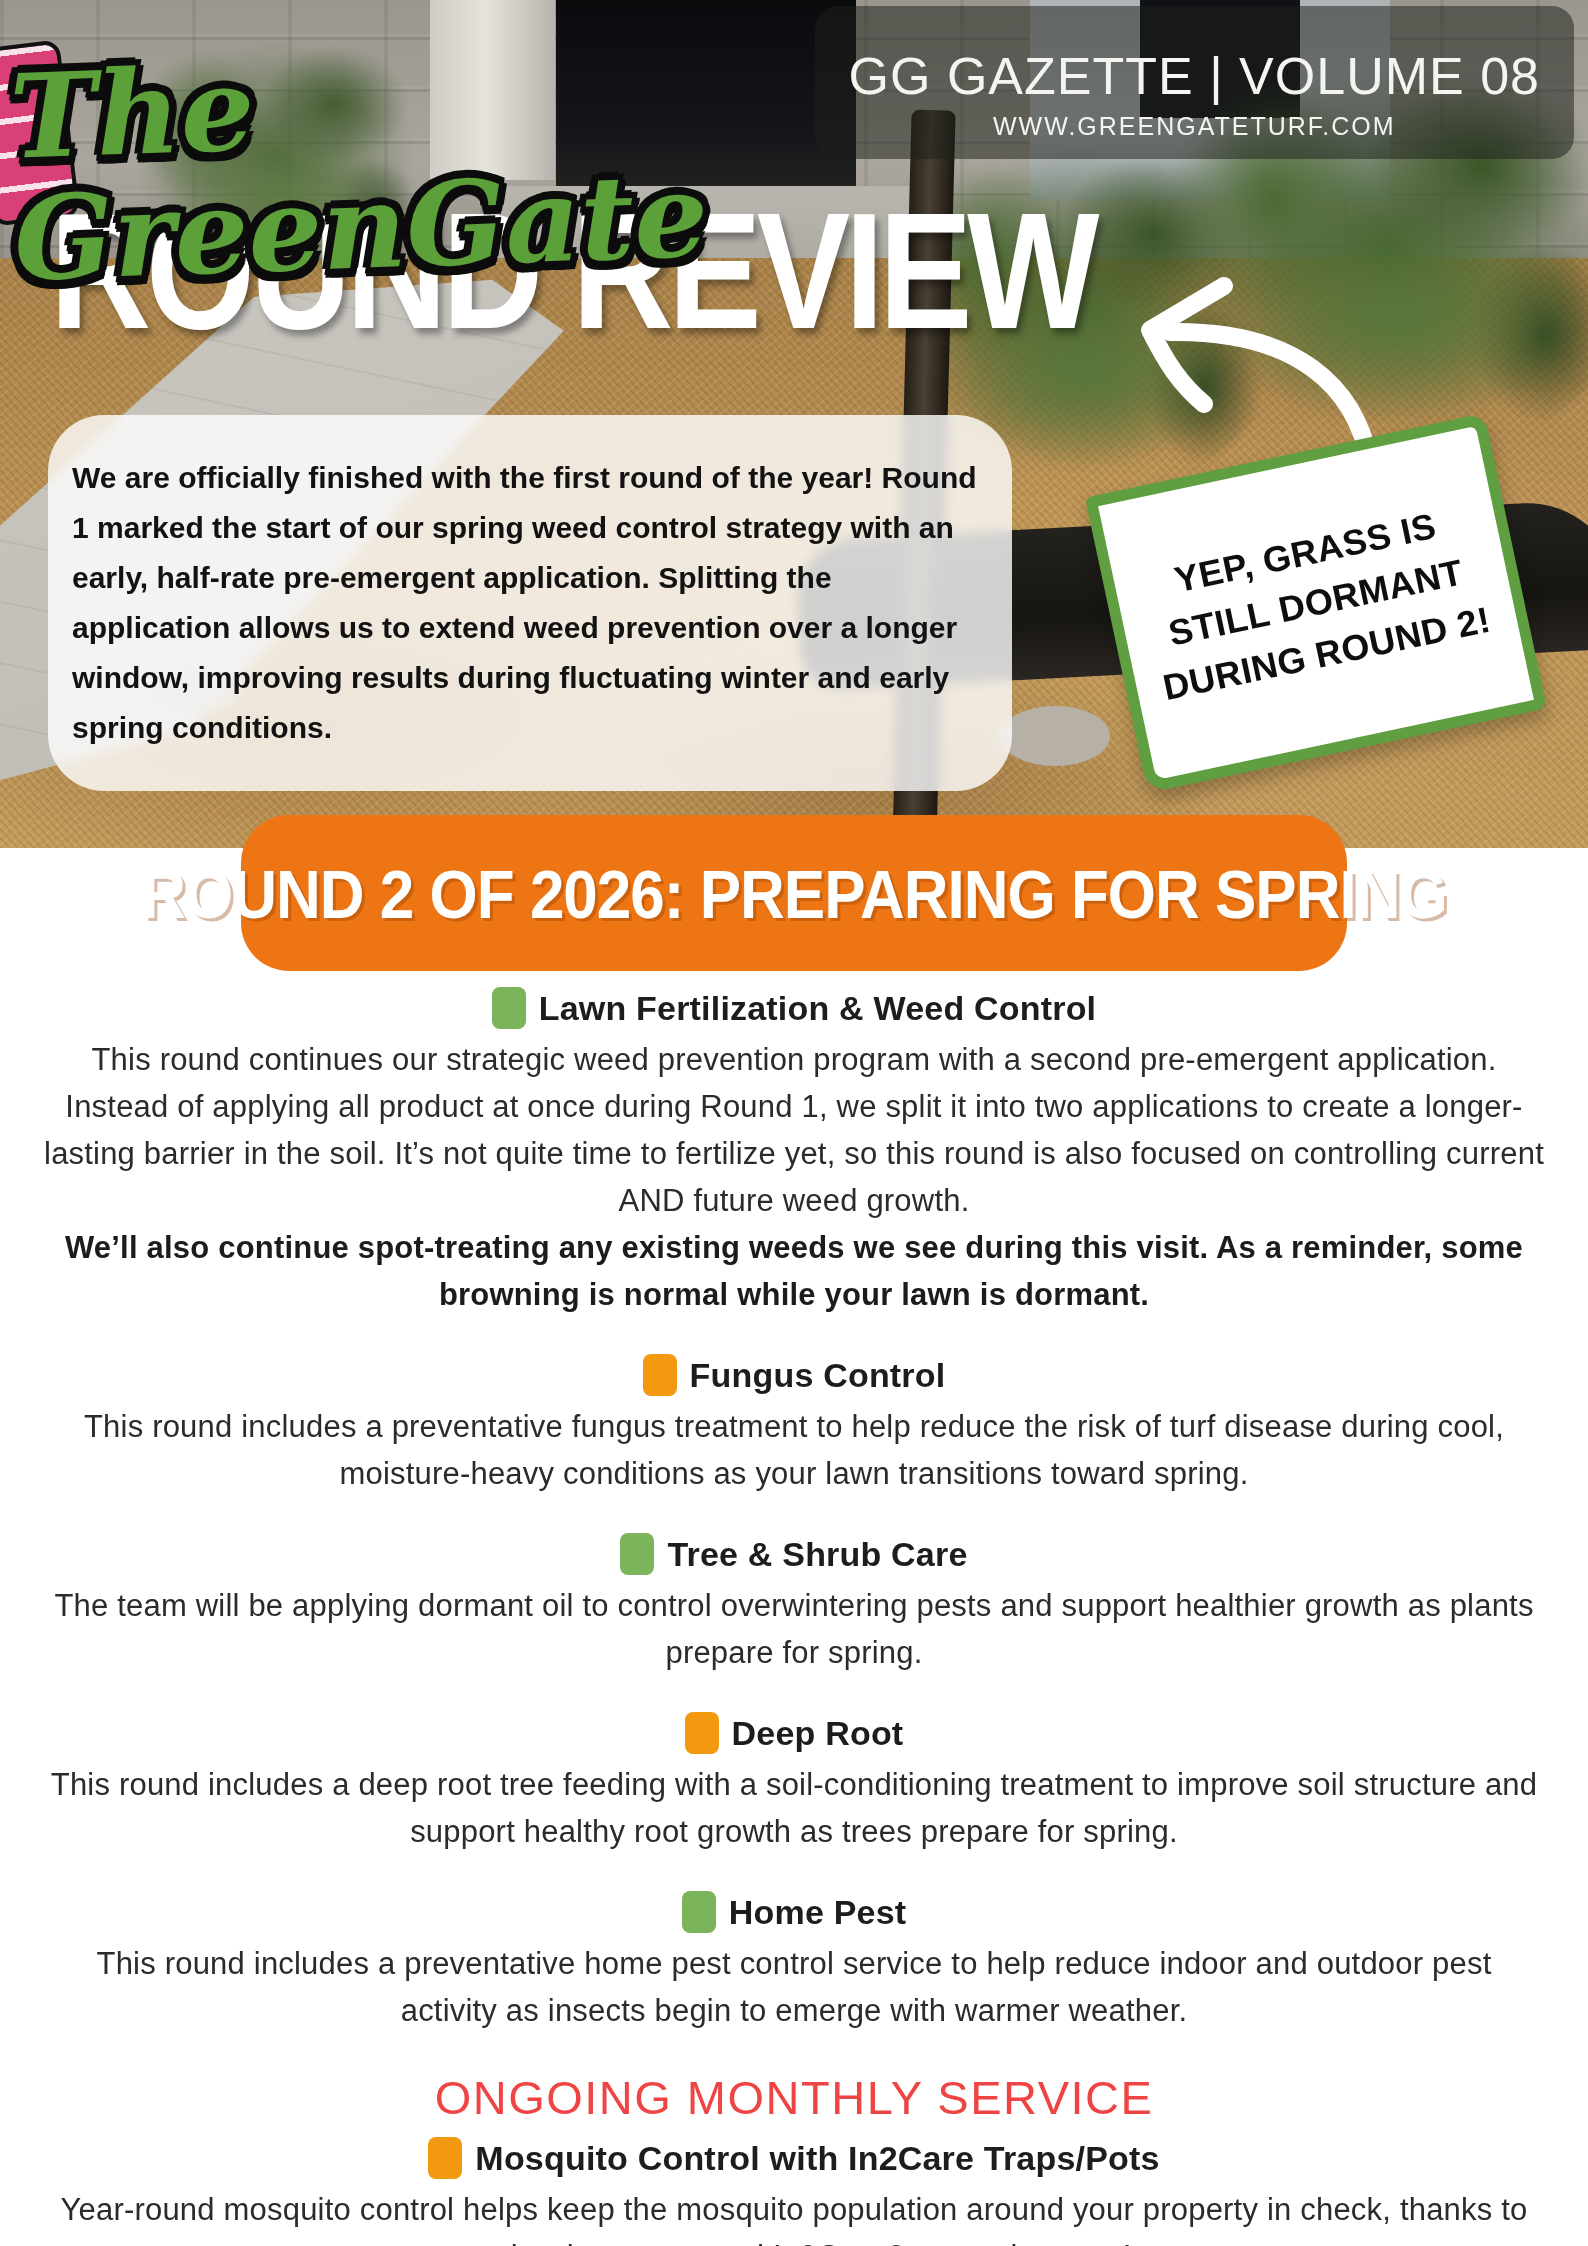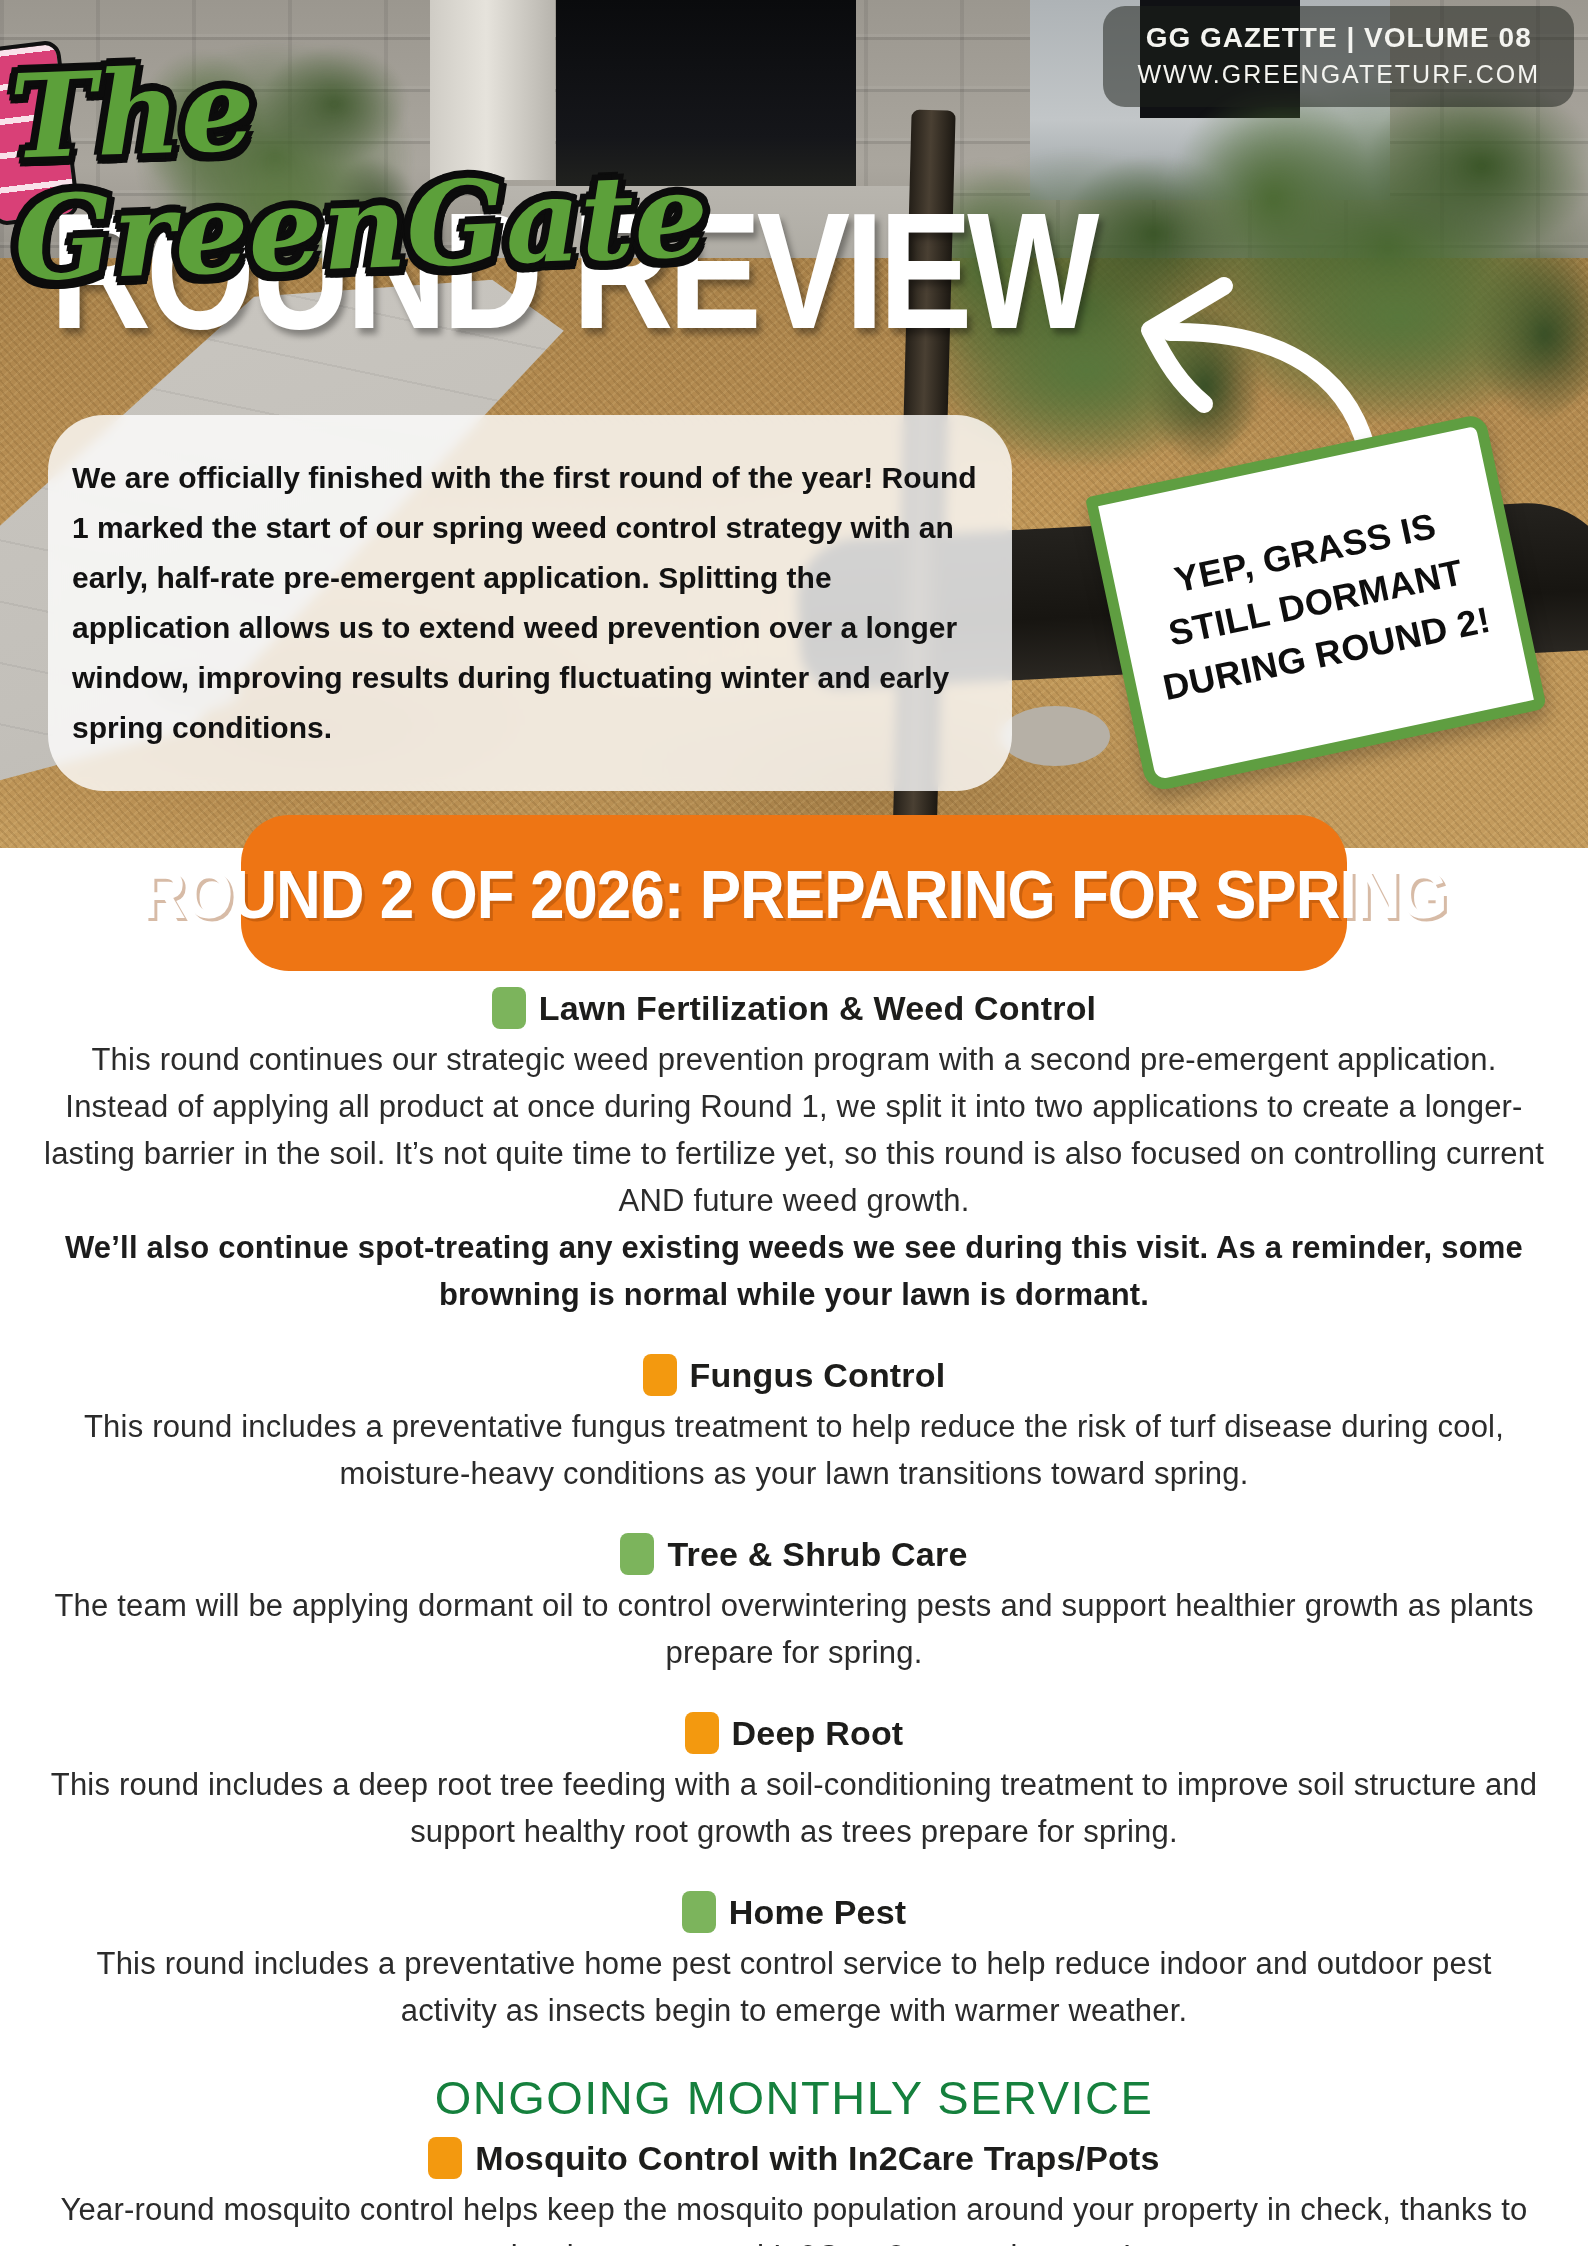--- a/index.html
+++ b/index.html
@@ -70,21 +70,21 @@
     border-radius:12px; transform:rotate(-7deg);
     background-image:repeating-linear-gradient(0deg, transparent 0 28px, rgba(255,255,255,0.85) 28px 34px);
     outline:4px solid #111; }
 
   
   .masthead {
     position:absolute; top:6px; right:14px; z-index:5;
     background:rgba(28,32,26,0.52); border-radius:22px;
     padding:16px 34px 18px; text-align:center; color:#f4f4f0;
   }
-  .masthead-line1 { font-size:28px; font-weight:700; letter-spacing:1px; }
+  .masthead-line1 { font-size:52px; font-weight:400; letter-spacing:1px;margin-top:24px; }
   .masthead-line2 { font-size:25px; font-weight:400; letter-spacing:2px; margin-top:6px; }
 
   
   .title-script {
     position:absolute; left:12px; top:40px; z-index:6; width:960px;
     font-family:"DejaVu Serif", serif; font-style:italic; font-weight:700;
     font-size:116px; line-height:1.05; color:#5ca03a; transform:rotate(-2deg);
     text-shadow:
       -6px -6px 0 #0c0c0c, 6px -6px 0 #0c0c0c, -6px 6px 0 #0c0c0c, 6px 6px 0 #0c0c0c,
       -8px 0 0 #0c0c0c, 8px 0 0 #0c0c0c, 0 -8px 0 #0c0c0c, 0 9px 0 #0c0c0c,
@@ -140,21 +140,21 @@
   .section-heading .sq { width:34px; height:42px; border-radius:8px; flex:0 0 auto; }
   .sq-green { background:#7cb45c; }
   .sq-orange { background:#f3990f; }
   .section-heading .ht { font-size:34px; font-weight:700; color:#1d1d1b; letter-spacing:0.2px; }
   .section-body {
     max-width:1500px; margin:7px auto 0; font-size:31px; line-height:47px;
     font-weight:400; color:#2b2b2b; letter-spacing:0.2px;
   }
   .section-body.bold-part { font-weight:700; color:#1c1c1c; margin-top:0; }
   .monthly-heading {
-    font-size:47px; font-weight:400; letter-spacing:1.5px; color:#15803d;
+    font-size:47px; font-weight:400; letter-spacing:1.5px; color:#ef4444;
     margin:14px 0 12px;
   }
 </style>
 </head>
 <body>
 
 <div class="page">
 
   <div class="hero">
     <div class="ph ph-wall"></div>

